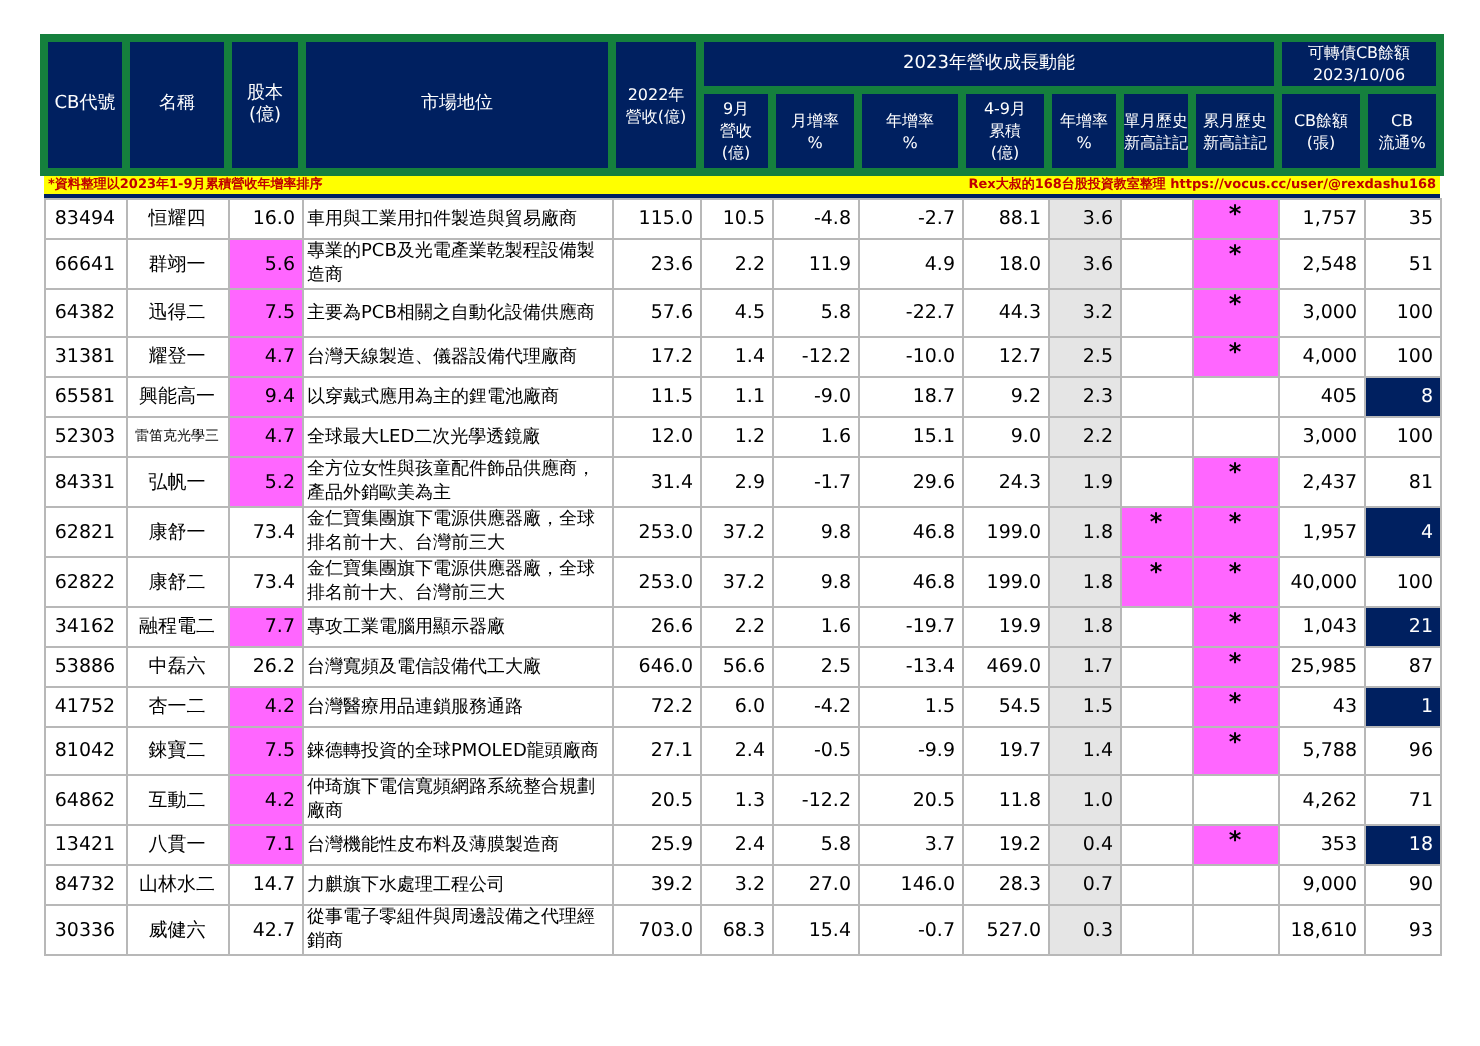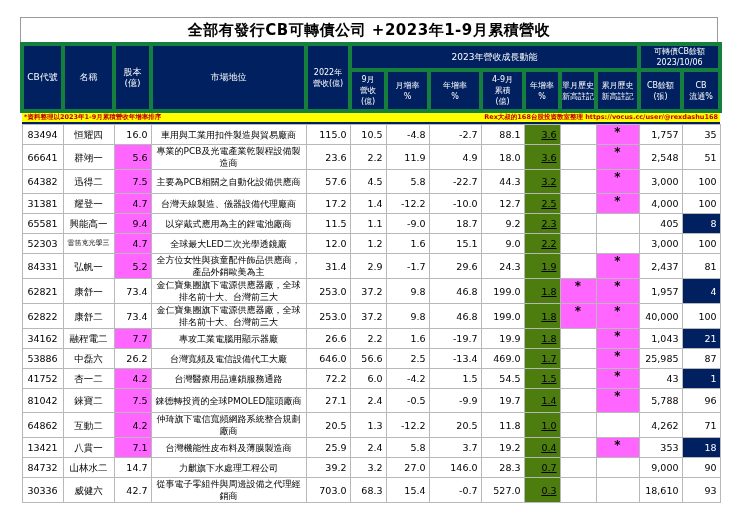--- a/index.html
+++ b/index.html
@@ -8,37 +8,36 @@
   .sheet { position: absolute; left: 20px; top: 17px; width: 698px; }
   .title { height: 24px; border: 1px solid #9a9a9a; border-bottom: none; background: #fff;
            text-align: center; font-size: 15px; line-height: 24px; font-weight: bold; letter-spacing: 0.5px; }
   table { border-collapse: collapse; table-layout: fixed; width: 698px; }
   th { background: #002060; color: #fff; font-weight: normal; font-size: 8px; line-height: 11px;
        border: 4px solid #15803d; text-align: center; padding: 0; }
   th.big { font-size: 9px; }
   td { border: 1px solid #b8b8b8; font-size: 9.5px; padding: 0 3px; height: 19px; line-height: 11px;
        text-align: right; background: #fff; white-space: nowrap; overflow: hidden; }
   td.c { text-align: center; }
-  td.l { text-align: center; white-space: normal; padding: 0 2px; font-size: 9px; line-height: 12px; margin-left: 27px; }
+  td.l { text-align: left; white-space: normal; padding: 0 2px; font-size: 9px; line-height: 12px; margin-left: 27px; }
   td.tall { height: 23px; }
   td.pink { background: #ff66ff; }
-  td.yel { background: #4d7c0f; text-decoration: underline; }
+  td.yel { background: #e5e5e5; }
   td.navy { background: #002060; color: #fff; }
   td.star { text-align: center; font-size: 12px; font-weight: bold; vertical-align: top; line-height: 15px; }
   td.smallname { font-size: 7px; }
   .notice td { background: #ffff00; border: none; height: 9px; padding: 0 2px; font-size: 6.5px;
                line-height: 9px; color: #c00000; font-weight: bold; margin-top: 44px; }
   .notice-bottom td { background: #002060; height: 2px; padding: 0; border: none; line-height: 2px; font-size: 1px; }
   .credit { text-align: right; font-weight: normal; color: #c03000; }
 </style>
 </head>
 <body>
 
 <div class="sheet">
-  <div class="title">全部有發行CB可轉債公司 +2023年1-9月累積營收</div>
   <table>
     <colgroup>
       <col style="width:41px">
         <col style="width:51px">
         <col style="width:37px">
         <col style="width:155px">
       <col style="width:44px">
         <col style="width:36px">
         <col style="width:43px">
         <col style="width:52px">

